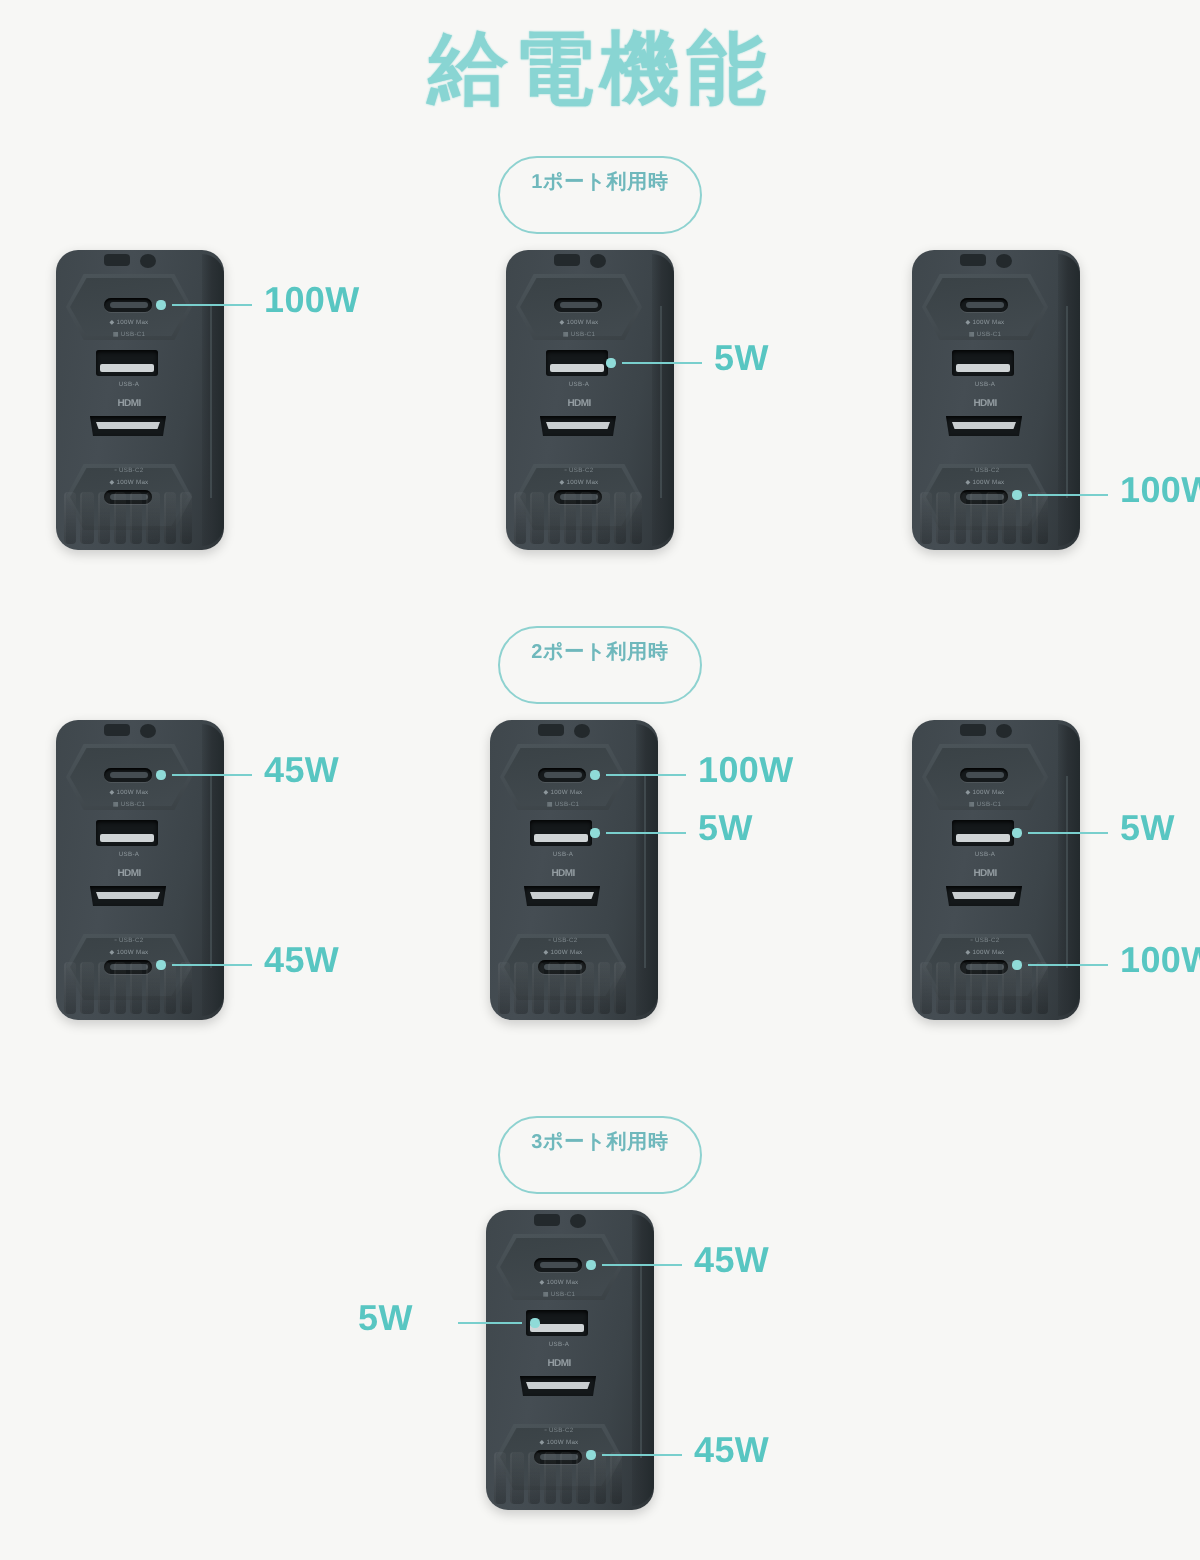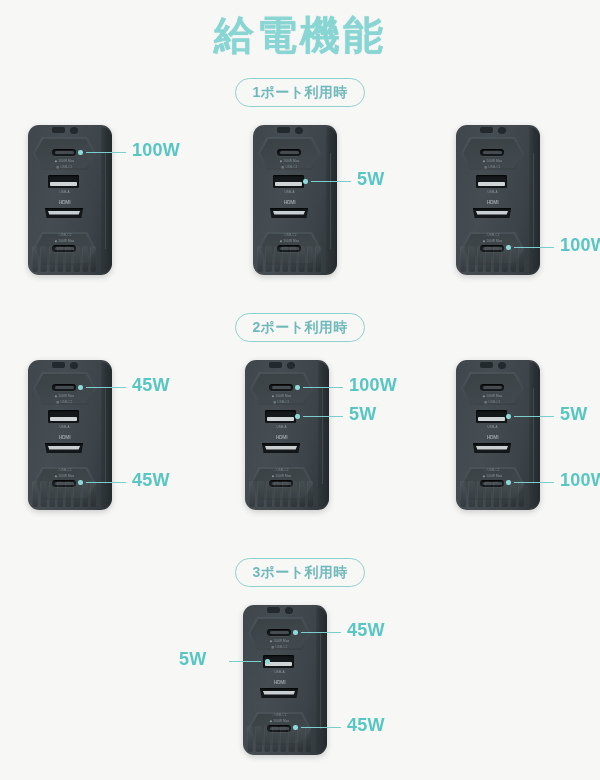--- a/index.html
+++ b/index.html
@@ -27,23 +27,23 @@
 
   
   .section-pill-wrap {
     display: flex;
     justify-content: center;
   }
   .section-pill {
     border: 1.4px solid #8ed2d0;
     border-radius: 999px;
     color: #6fb8bc;
-    font-size: 14px;
+    font-size: 10px;
     font-weight: bold;
-    padding: 5px 16px 4px;
+    padding: 5px 16px 18px;
     letter-spacing: 0.4px;
     background: #f7f7f5;
     white-space: nowrap;
   }
 
   .device-cell {
     position: absolute;
     width: 200px;
   }
 

